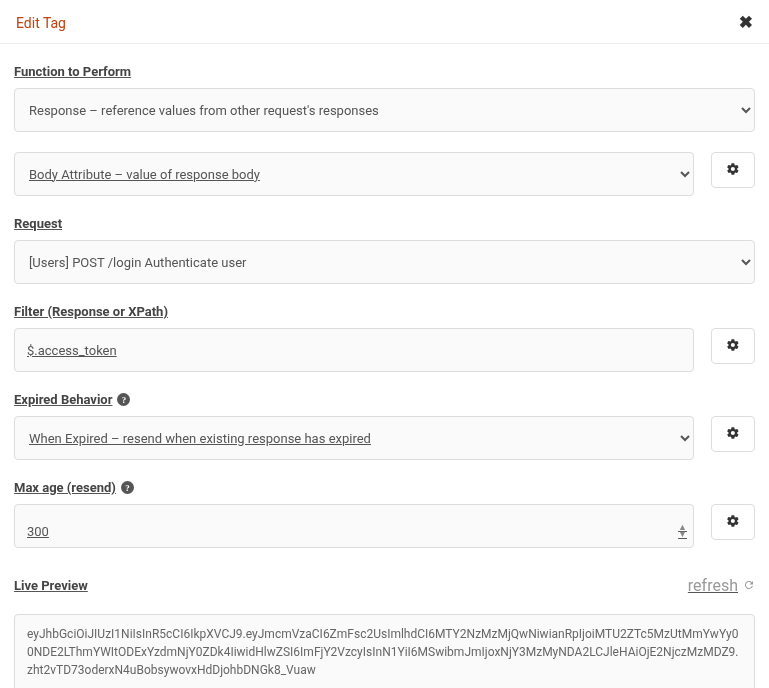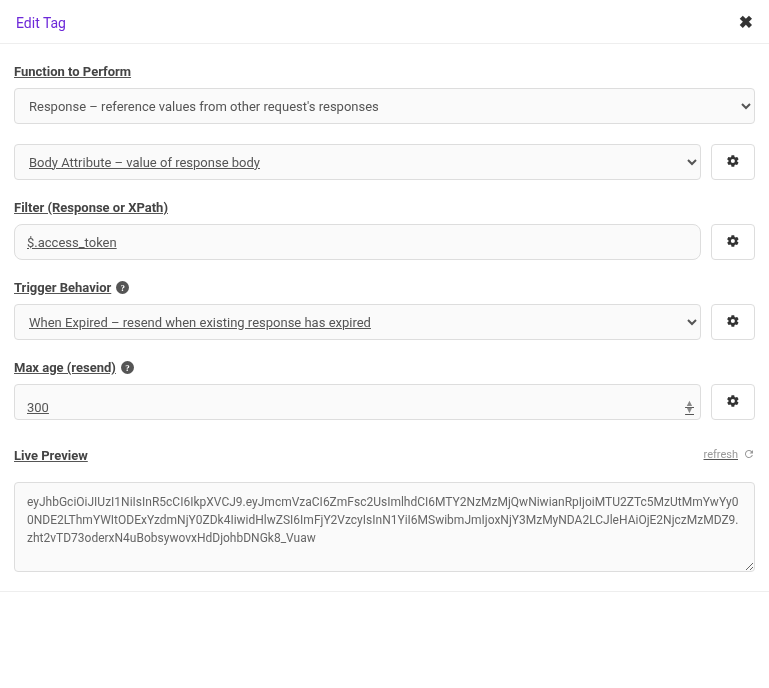--- a/index.html
+++ b/index.html
@@ -16,21 +16,21 @@
   }
   .header {
     display: flex;
     justify-content: space-between;
     align-items: center;
     padding: 14px 16px 12px 16px;
     border-bottom: 1px solid #eee;
   }
   .header-title {
     font-size: 14px;
-    color: #6d28d9;
+    color: #c2410c;
   }
   .close-icon {
     font-size: 17px;
     font-weight: 900;
     color: #333;
     cursor: pointer;
     line-height: 1;
   }
   .body {
     padding: 20px 14px 6px 14px;
@@ -43,38 +43,37 @@
     margin-bottom: 9px;
     display: flex;
     align-items: center;
     gap: 5px;
   }
   .field-group {
     margin-bottom: 20px;
   }
   .row {
     display: flex;
-    gap: 10px;
-    align-items: flex-end;
+    gap: 17px;
+    align-items: flex-start;
   }
   .row .control { flex: 1; }
   select.control, input.control, .number-control {
     width: 100%;
     min-width: 0;
-    height: 36px;
+    height: 44px;
     padding: 0 10px;
     border: 1px solid #ddd;
     border-radius: 4px;
     background: #fafafa;
     font: inherit;
     color: #555;
   }
   input.control {
     padding: 7px 12px;
-    border-radius: 8px;
   }
   .number-control {
     display: flex;
     align-items: center;
     justify-content: space-between;
     padding: 10px 6px 0 12px;
   }
   .spinner {
     display: flex;
     flex-direction: column;
@@ -111,23 +110,24 @@
   }
   .preview-header {
     display: flex;
     justify-content: space-between;
     align-items: center;
     margin-bottom: 19px;
     margin-top: 28px;
   }
   .refresh {
     display: flex;
+    align-items: center;
     gap: 5px;
     color: #999;
-    font-size: 11px;
+    font-size: 16px;
     cursor: pointer;
   }
   .refresh svg { width: 12px; height: 12px; fill: #999; }
   textarea.preview {
     width: 100%;
     height: 90px;
     padding: 10px 12px;
     border: 1px solid #ddd;
     border-radius: 4px;
     background: #fafafa;
@@ -172,38 +172,44 @@
         <div class="icon-btn gear-icon">
           <span>
             <svg viewBox="0 0 24 24">
                 <path d="M19.14,12.94a7.07,7.07,0,0,0,.05-.94,7.07,7.07,0,0,0-.05-.94l2.11-1.65a.5.5,0,0,0,.12-.64l-2-3.46a.5.5,0,0,0-.61-.22l-2.49,1a7,7,0,0,0-1.63-.94l-.38-2.65A.5.5,0,0,0,13.77,2H9.77a.5.5,0,0,0-.49.42L8.9,5.07a7,7,0,0,0-1.63.94l-2.49-1a.5.5,0,0,0-.61.22l-2,3.46a.5.5,0,0,0,.12.64L4.4,11a7.07,7.07,0,0,0-.05.94,7.07,7.07,0,0,0,.05.94L2.29,14.51a.5.5,0,0,0-.12.64l2,3.46a.5.5,0,0,0,.61.22l2.49-1a7,7,0,0,0,1.63.94l.38,2.65a.5.5,0,0,0,.49.42h4a.5.5,0,0,0,.49-.42l.38-2.65a7,7,0,0,0,1.63-.94l2.49,1a.5.5,0,0,0,.61-.22l2-3.46a.5.5,0,0,0-.12-.64ZM11.77,15.5A3.5,3.5,0,1,1,15.27,12,3.5,3.5,0,0,1,11.77,15.5Z"></path>
               </svg>
           </span>
         </div>
       </div>
     </div>
 
+    <div class="field-group">
+      <div class="field-label">Request</div>
+      <select class="control">
+        <option>[Users] POST /login Authenticate user</option>
+      </select>
+    </div>
 
     <div class="field-group">
       <div class="field-label">Filter (Response or XPath)</div>
       <div class="row">
         <input class="control" type="text" value="$.access_token" style="">
         <div class="icon-btn gear-icon">
           <span>
             <svg viewBox="0 0 24 24">
                 <path d="M19.14,12.94a7.07,7.07,0,0,0,.05-.94,7.07,7.07,0,0,0-.05-.94l2.11-1.65a.5.5,0,0,0,.12-.64l-2-3.46a.5.5,0,0,0-.61-.22l-2.49,1a7,7,0,0,0-1.63-.94l-.38-2.65A.5.5,0,0,0,13.77,2H9.77a.5.5,0,0,0-.49.42L8.9,5.07a7,7,0,0,0-1.63.94l-2.49-1a.5.5,0,0,0-.61.22l-2,3.46a.5.5,0,0,0,.12.64L4.4,11a7.07,7.07,0,0,0-.05.94,7.07,7.07,0,0,0,.05.94L2.29,14.51a.5.5,0,0,0-.12.64l2,3.46a.5.5,0,0,0,.61.22l2.49-1a7,7,0,0,0,1.63.94l.38,2.65a.5.5,0,0,0,.49.42h4a.5.5,0,0,0,.49-.42l.38-2.65a7,7,0,0,0,1.63-.94l2.49,1a.5.5,0,0,0,.61-.22l2-3.46a.5.5,0,0,0-.12-.64ZM11.77,15.5A3.5,3.5,0,1,1,15.27,12,3.5,3.5,0,0,1,11.77,15.5Z"></path>
               </svg>
           </span>
         </div>
       </div>
     </div>
 
     <div class="field-group">
       <div class="field-label">
-        <span>Trigger Behavior</span>
+        <span>Expired Behavior</span>
         <span class="help-icon">?</span>
       </div>
       <div class="row">
         <select class="control">
           <option>When Expired – resend when existing response has expired</option>
         </select>
         <div class="icon-btn gear-icon">
           <span>
             <svg viewBox="0 0 24 24">
                 <path d="M19.14,12.94a7.07,7.07,0,0,0,.05-.94,7.07,7.07,0,0,0-.05-.94l2.11-1.65a.5.5,0,0,0,.12-.64l-2-3.46a.5.5,0,0,0-.61-.22l-2.49,1a7,7,0,0,0-1.63-.94l-.38-2.65A.5.5,0,0,0,13.77,2H9.77a.5.5,0,0,0-.49.42L8.9,5.07a7,7,0,0,0-1.63.94l-2.49-1a.5.5,0,0,0-.61.22l-2,3.46a.5.5,0,0,0,.12.64L4.4,11a7.07,7.07,0,0,0-.05.94,7.07,7.07,0,0,0,.05.94L2.29,14.51a.5.5,0,0,0-.12.64l2,3.46a.5.5,0,0,0,.61.22l2.49-1a7,7,0,0,0,1.63.94l.38,2.65a.5.5,0,0,0,.49.42h4a.5.5,0,0,0,.49-.42l.38-2.65a7,7,0,0,0,1.63-.94l2.49,1a.5.5,0,0,0,.61-.22l2-3.46a.5.5,0,0,0-.12-.64ZM11.77,15.5A3.5,3.5,0,1,1,15.27,12,3.5,3.5,0,0,1,11.77,15.5Z"></path>

